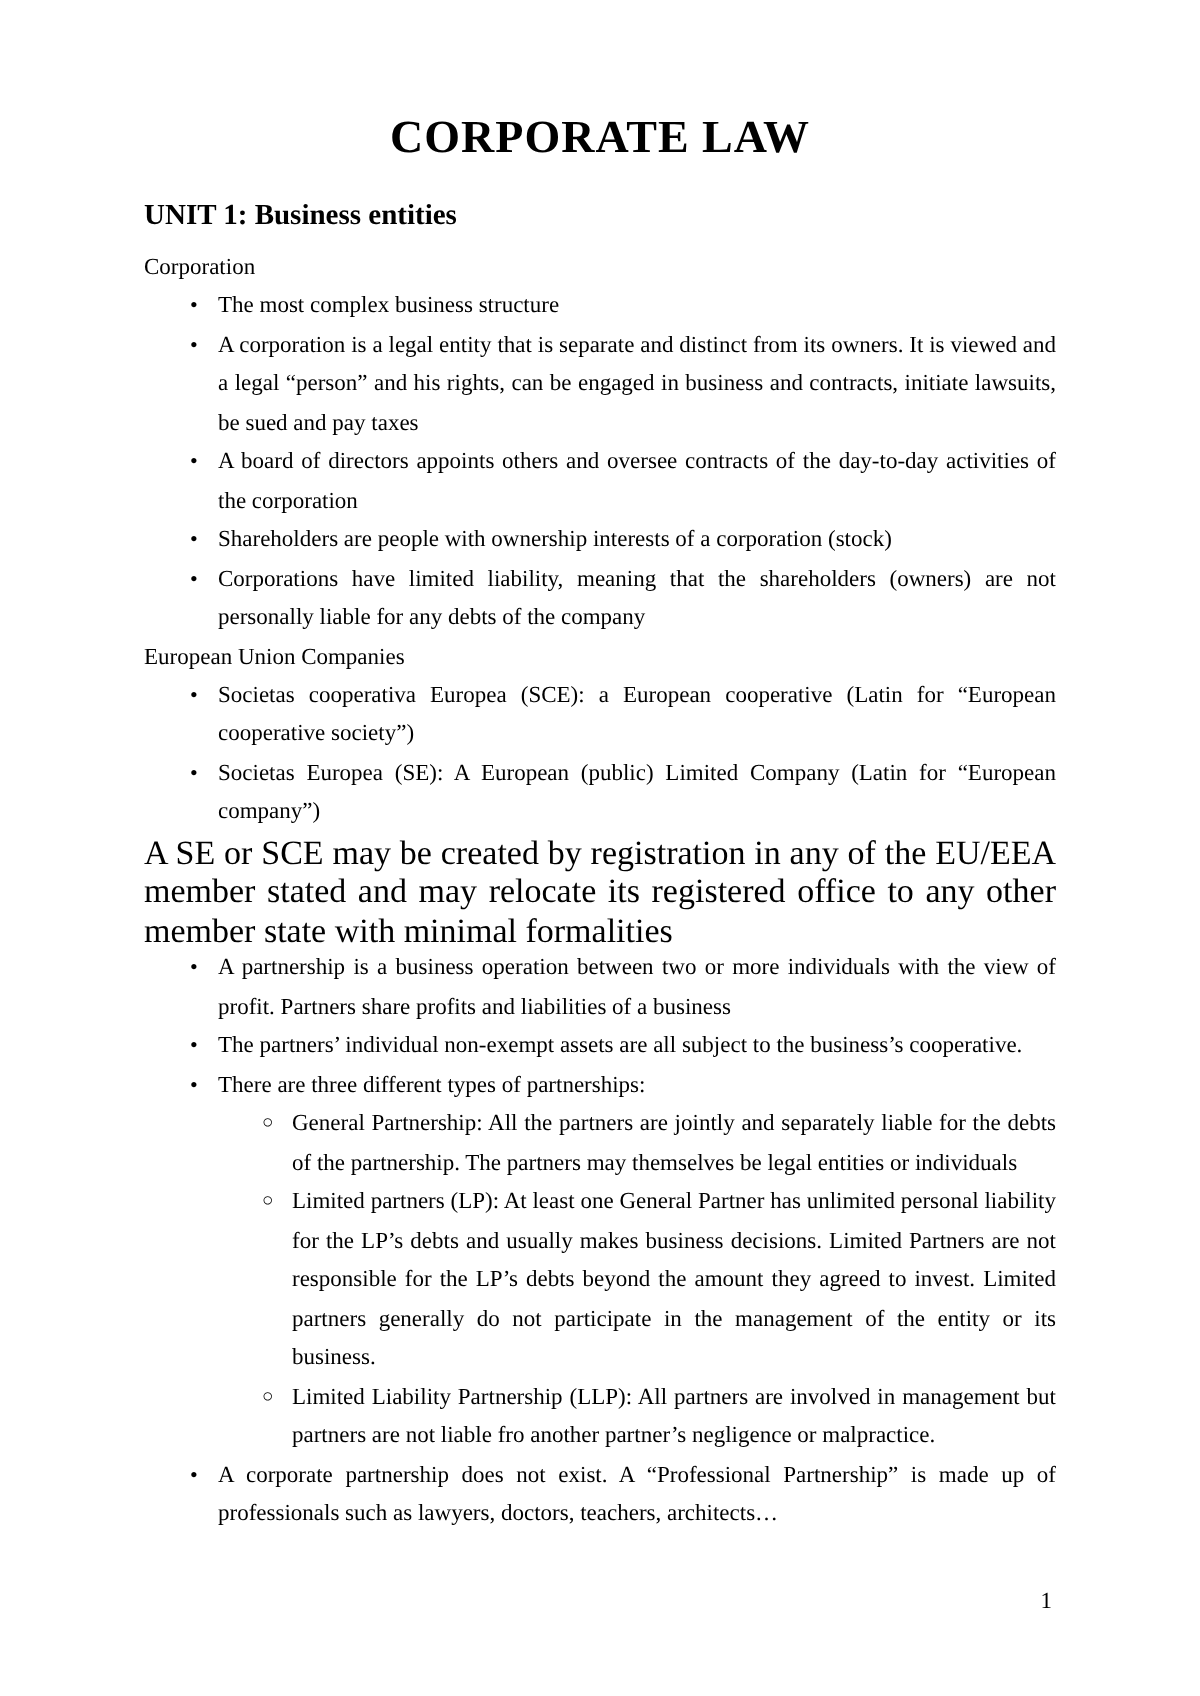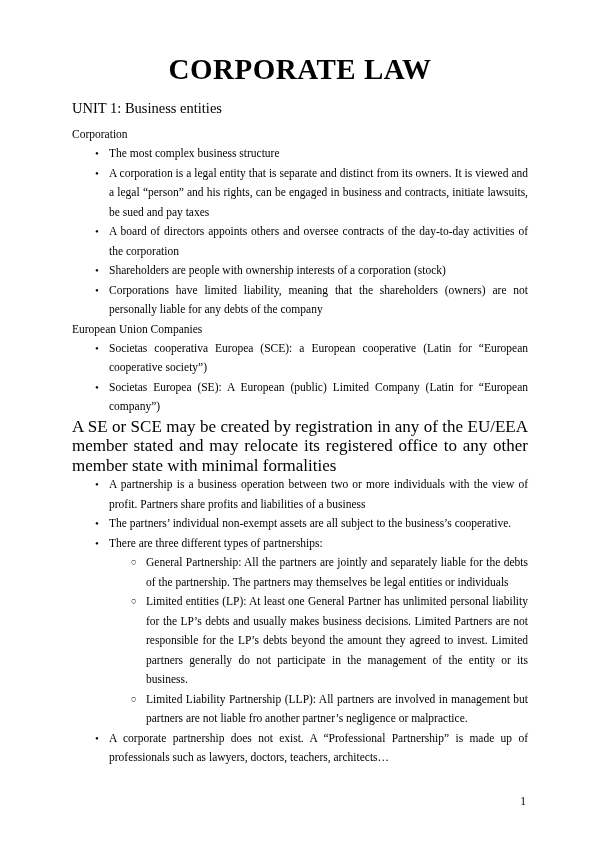--- a/index.html
+++ b/index.html
@@ -12,29 +12,29 @@
   }
   .page{
     position:relative;
     width:600px;height:848px;
     box-sizing:border-box;
     padding:56px 72px 0 72px;
     background:#fff;
   }
   .doc-title{
     text-align:center;
-    font-size:29px;
+    font-size:23px;
     font-weight:bold;
     letter-spacing:.5px;
     line-height:26px;
     margin:0 0 15px 0;
   }
   .unit{
     font-size:14.5px;
-    font-weight:normal;
+    font-weight:bold;
     line-height:20px;
     margin:16px 0 7px 0;
   }
   .h3{
     font-size:11.5px;
     font-weight:normal;
     line-height:19px;
     margin:0;
   }
   .li{
@@ -124,21 +124,21 @@
     <span class="marker">•</span>
     <div class="txt">There are three different types of partnerships:</div>
   </div>
 
   <div class="li l2">
     <span class="marker">○</span>
     <div class="txt"><b>General Partnership:</b><span> All the partners are jointly and separately liable for the debts of the partnership. The partners may themselves be legal entities or individuals</span></div>
   </div>
   <div class="li l2">
     <span class="marker">○</span>
-    <div class="txt"><b>Limited entities (LP):</b><span> At least one General Partner has unlimited personal liability for the LP’s debts and usually makes business decisions. Limited Partners are not responsible for the LP’s debts beyond the amount they agreed to invest. Limited partners generally do not participate in the management of the entity or its business.</span></div>
+    <div class="txt"><b>Limited partners (LP):</b><span> At least one General Partner has unlimited personal liability for the LP’s debts and usually makes business decisions. Limited Partners are not responsible for the LP’s debts beyond the amount they agreed to invest. Limited partners generally do not participate in the management of the entity or its business.</span></div>
   </div>
   <div class="li l2">
     <span class="marker">○</span>
     <div class="txt"><b>Limited Liability Partnership (LLP):</b><span> All partners are involved in management but partners are not liable fro another partner’s negligence or malpractice.</span></div>
   </div>
 
   <div class="li l1">
     <span class="marker">•</span>
     <div class="txt"><span>A </span><b>corporate partnership</b><span> does not exist. A “Professional Partnership” is made up of professionals such as lawyers, doctors, teachers, architects…</span></div>
   </div>

